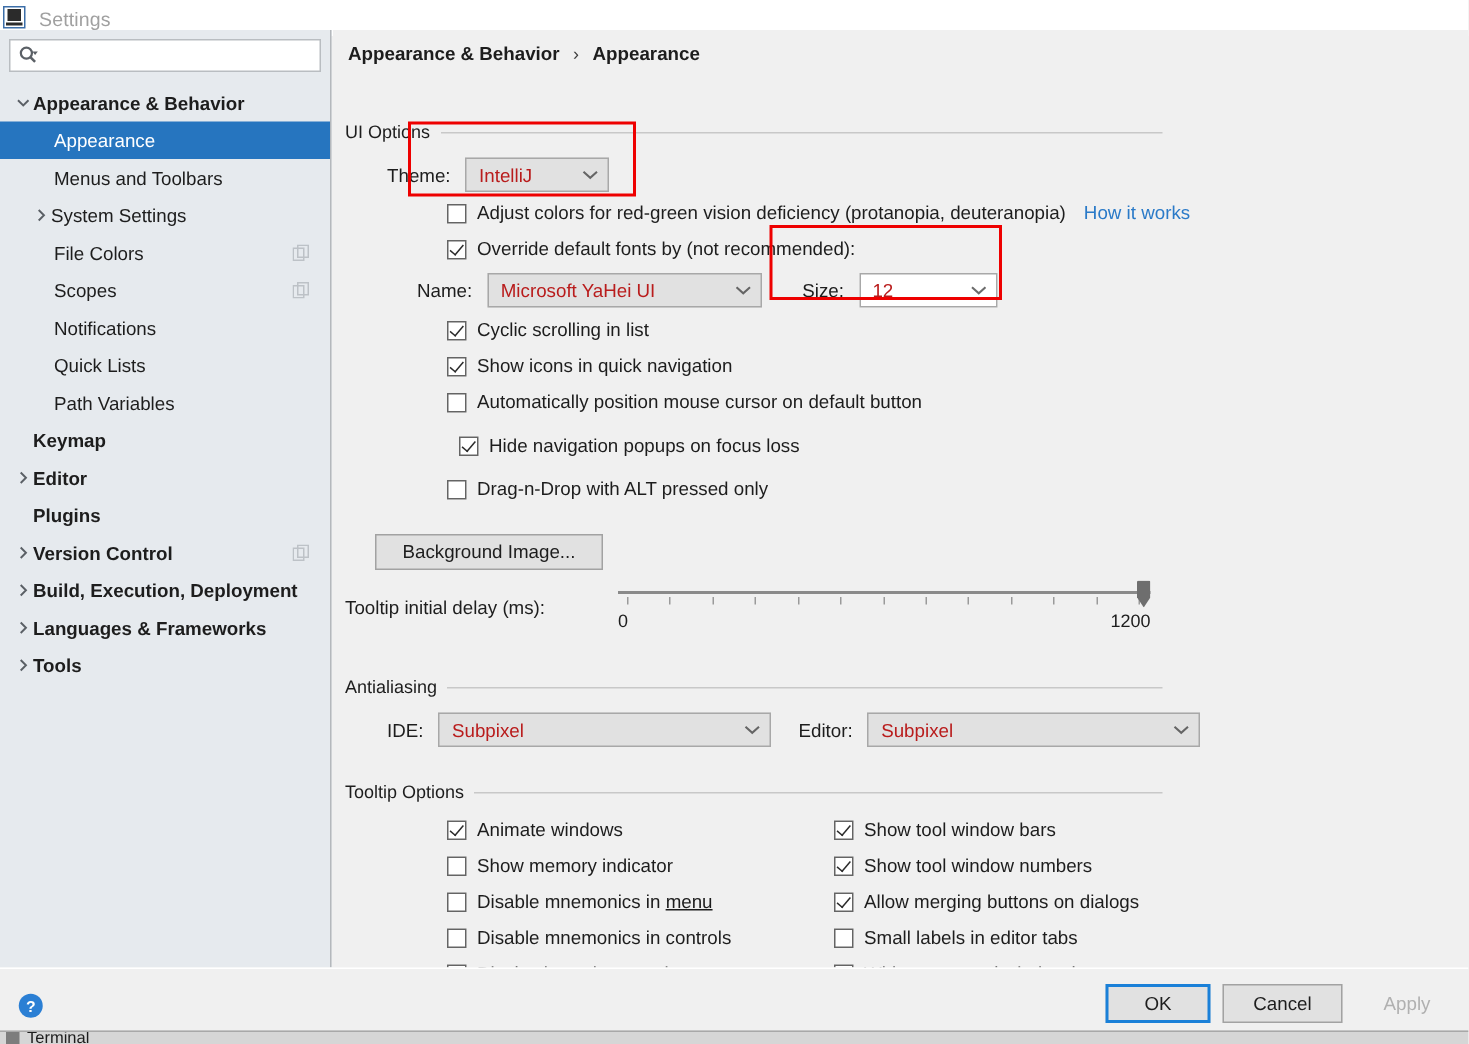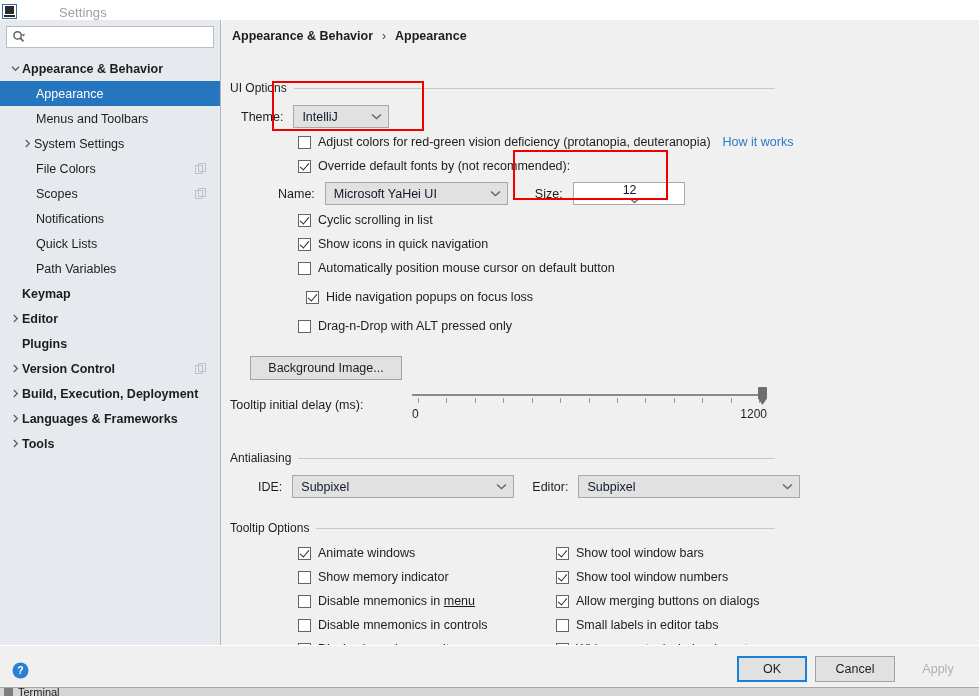--- a/index.html
+++ b/index.html
@@ -13,21 +13,21 @@
     color: #1d1d1d;
     -webkit-font-smoothing: antialiased;
   }
 
   #root { position: relative; width: 979px; height: 696px; }
 
   
   .titlebar {
     position: absolute; left: 0; top: 0; width: 979px; height: 24px;
     background: #ffffff;
-    display: flex; align-items: center; gap: 33px;
+    display: flex; align-items: center;
   }
   .title-icon {
     width: 15px; height: 15px; margin-left: 2px; margin-top: -2px;
     background: #ffffff;
     border: 1px solid #3c6ea8;
     position: relative;
     display: inline-block;
   }
   .title-icon::before {
     content: "";
@@ -123,21 +123,21 @@
     border: solid #2b2b2b; border-width: 0 1.6px 1.6px 0;
     transform: rotate(40deg);
   }
   .cb .t { font-size: 12.5px; color: #1d1d1d; white-space: nowrap; }
   .cb .t u { text-decoration: underline; }
 
   
   .combo {
     height: 23px; background: #e1e1e1; border: 1px solid #a8a8a8;
     display: flex; align-items: center; justify-content: space-between;
-    padding: 0 6px 0 8px; font-size: 12.5px; color: #0f172a;
+    padding: 0 6px 0 8px; font-size: 12.5px; color: #b91c1c;
     cursor: default; white-space: nowrap;
   }
   .combo.white { background: #ffffff; border-color: #a8a8a8; }
   .combo .arrow { margin-left: 10px; opacity: .75; }
   .combo .arrow svg { display: block; }
 
   .link { color: #2a7ac8; font-size: 12.5px; cursor: pointer; }
 
   .btn {
     background: #e1e1e1; border: 1px solid #a2a2a2;
@@ -341,21 +341,21 @@
       <span>Appearance &amp; Behavior</span>
       <span class="sep">›</span>
       <span>Appearance</span>
     </div>
 
     <div class="group-head" style="left:8px; top:61px; width:545px;">
       <span>UI Options</span>
       <span class="rule" style="flex:1;"></span>
     </div>
 
-    <div class="row" style="left:19px; top:85px;">
+    <div class="row" style="left:36px; top:85px;">
       <span class="lbl">Theme:</span>
       <div class="combo" style="margin-left:10px; width:96px;">
         <span>IntelliJ</span>
         <span class="arrow">
           <svg width="11" height="7" viewBox="0 0 11 7">
               <polyline points="1,1.5 5.5,5.5 10,1.5" fill="none" stroke="#3c3c3c" stroke-width="1.4"></polyline>
             </svg>
         </span>
       </div>
     </div>
@@ -379,21 +379,21 @@
       <span class="lbl">Name:</span>
       <div class="combo" style="margin-left:10px; width:183px;">
         <span>Microsoft YaHei UI</span>
         <span class="arrow">
           <svg width="11" height="7" viewBox="0 0 11 7">
               <polyline points="1,1.5 5.5,5.5 10,1.5" fill="none" stroke="#3c3c3c" stroke-width="1.4"></polyline>
             </svg>
         </span>
       </div>
       <span class="lbl" style="margin-left:27px;">Size:</span>
-      <div class="combo white" style="margin-left:10px; width:112px;flex-direction:column;">
+      <div class="combo white" style="margin-left:10px; width:92px;">
         <span>12</span>
         <span class="arrow">
           <svg width="11" height="7" viewBox="0 0 11 7">
               <polyline points="1,1.5 5.5,5.5 10,1.5" fill="none" stroke="#3c3c3c" stroke-width="1.4"></polyline>
             </svg>
         </span>
       </div>
     </div>
 
     <div id="ui-checkboxes">

